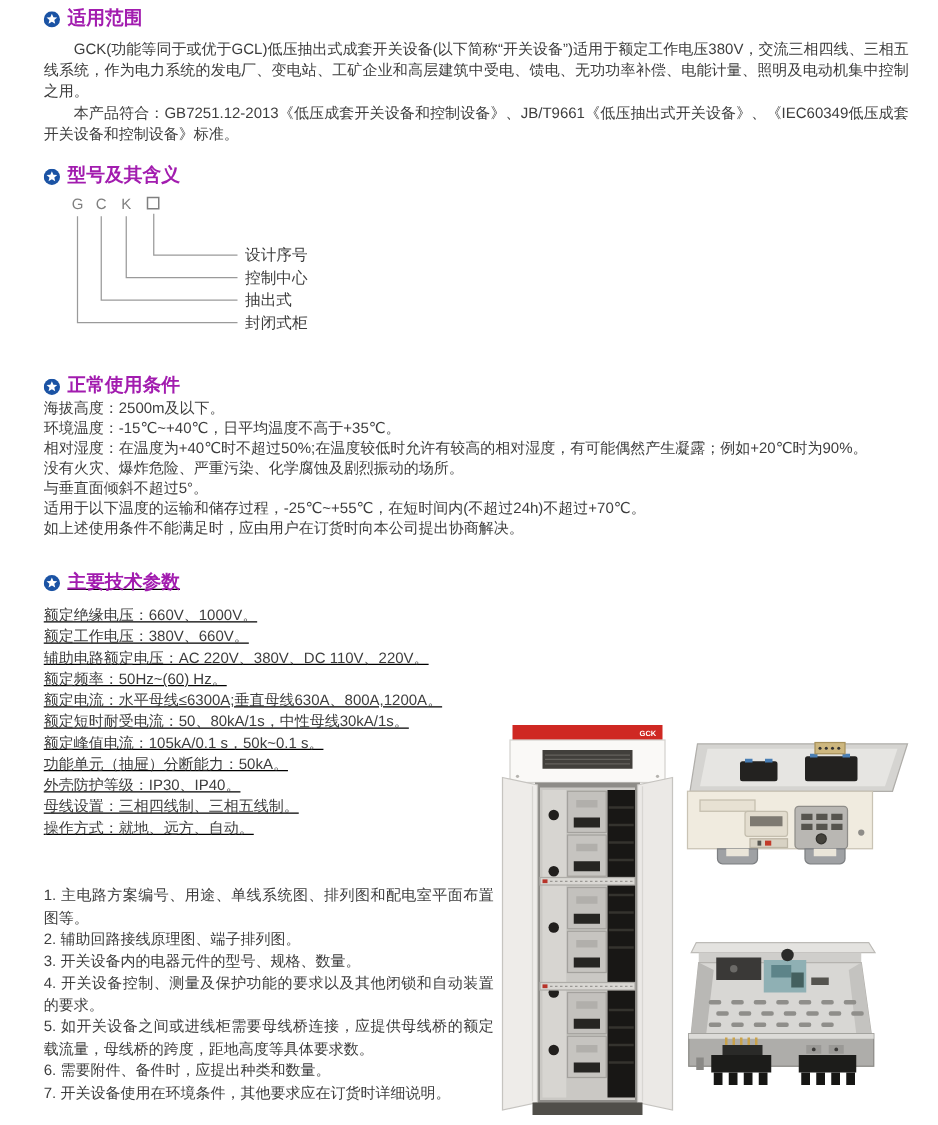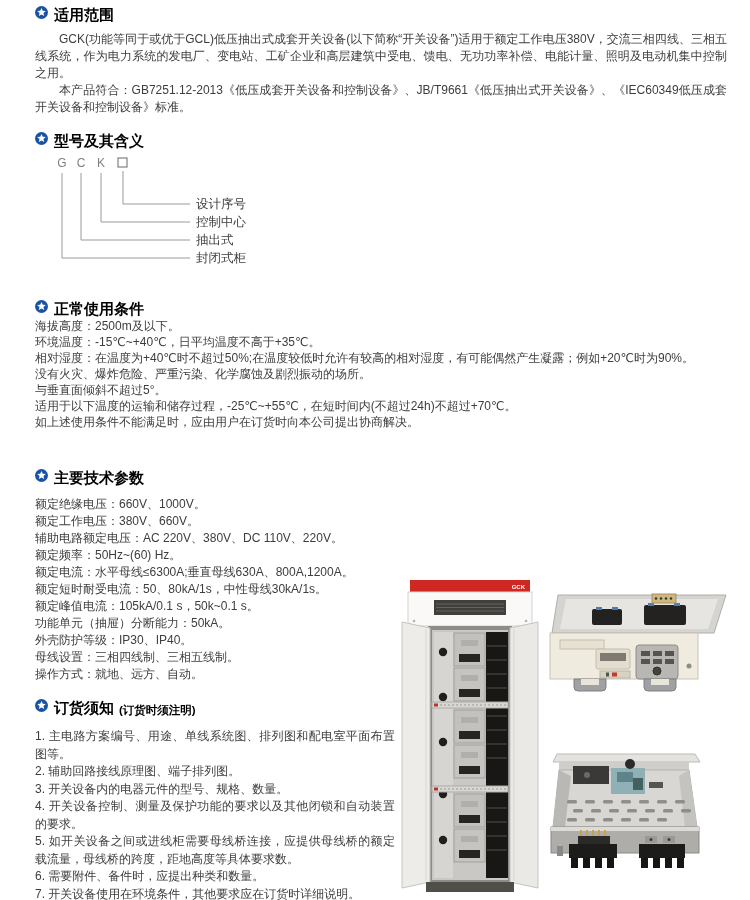--- a/index.html
+++ b/index.html
@@ -1,21 +1,21 @@
 <!DOCTYPE html>
 <html><head>
 <meta charset="utf-8">
 <style>
   html,body{margin:0;padding:0;background:#ffffff;}
   #page{
     position:relative;width:750px;height:900px;background:#ffffff;overflow:hidden;
     font-family:"Liberation Sans","DejaVu Sans",sans-serif;
   }
   .section{position:absolute;left:35px;}
-  .sec-head{display:flex;align-items:flex-start;color:#000000;font-weight:bold;font-size:15px;line-height:18px;}
+  .sec-head{display:flex;align-items:center;color:#a21caf;font-weight:bold;font-size:15px;line-height:18px;}
   .sec-head .bullet{width:13px;height:13px;margin-right:6px;flex:0 0 auto;}
   .sec-head .note{font-size:11.5px;font-weight:bold;margin-left:5px;padding-top:2px;}
   .body-copy{color:#3d3d3d;font-size:12px;}
   .scope-paras{margin-top:7px;width:692px;}
   .scope-paras p{margin:0;line-height:17px;text-indent:2em;text-align:justify;}
   .cond-list{margin-top:0;width:692px;}
   .cond-list div{line-height:16px;}
   .param-list{margin-top:9px;width:420px;}
   .param-list div{line-height:17px;}
   .order-list{margin-top:9px;width:360px;}
@@ -81,21 +81,21 @@
       <div>海拔高度：2500m及以下。</div>
       <div>环境温度：-15℃~+40℃，日平均温度不高于+35℃。</div>
       <div>相对湿度：在温度为+40℃时不超过50%;在温度较低时允许有较高的相对湿度，有可能偶然产生凝露；例如+20℃时为90%。</div>
       <div>没有火灾、爆炸危险、严重污染、化学腐蚀及剧烈振动的场所。</div>
       <div>与垂直面倾斜不超过5°。</div>
       <div>适用于以下温度的运输和储存过程，-25℃~+55℃，在短时间内(不超过24h)不超过+70℃。</div>
       <div>如上述使用条件不能满足时，应由用户在订货时向本公司提出协商解决。</div>
     </div>
   </div>
 
-  <div class="section" style="top:469px;">
+  <div class="section" style="top:457px;text-decoration:underline;">
     <div class="sec-head">
       <svg class="bullet" viewBox="0 0 20 20">
         <circle cx="10" cy="10" r="10" fill="#1b53a4"></circle>
         <path d="M10 3l1.9 4.3 4.7.4-3.6 3.1 1.1 4.6L10 13l-4.1 2.4 1.1-4.6-3.6-3.1 4.7-.4z" fill="#ffffff"></path>
       </svg>
       <span>主要技术参数</span>
     </div>
     <div class="param-list body-copy">
       <div>额定绝缘电压：660V、1000V。</div>
       <div>额定工作电压：380V、660V。</div>
@@ -105,28 +105,20 @@
       <div>额定短时耐受电流：50、80kA/1s，中性母线30kA/1s。</div>
       <div>额定峰值电流：105kA/0.1 s，50k~0.1 s。</div>
       <div>功能单元（抽屉）分断能力：50kA。</div>
       <div>外壳防护等级：IP30、IP40。</div>
       <div>母线设置：三相四线制、三相五线制。</div>
       <div>操作方式：就地、远方、自动。</div>
     </div>
   </div>
 
   <div class="section" style="top:699px;">
-    <div class="sec-head">
-      <svg class="bullet" viewBox="0 0 20 20">
-        <circle cx="10" cy="10" r="10" fill="#1b53a4"></circle>
-        <path d="M10 3l1.9 4.3 4.7.4-3.6 3.1 1.1 4.6L10 13l-4.1 2.4 1.1-4.6-3.6-3.1 4.7-.4z" fill="#ffffff"></path>
-      </svg>
-      <span>订货须知</span>
-      <span class="note">(订货时须注明)</span>
-    </div>
     <div class="order-list body-copy">
       <div>1. 主电路方案编号、用途、单线系统图、排列图和配电室平面布置图等。</div>
       <div>2. 辅助回路接线原理图、端子排列图。</div>
       <div>3. 开关设备内的电器元件的型号、规格、数量。</div>
       <div>4. 开关设备控制、测量及保护功能的要求以及其他闭锁和自动装置的要求。</div>
       <div>5. 如开关设备之间或进线柜需要母线桥连接，应提供母线桥的额定载流量，母线桥的跨度，距地高度等具体要求数。</div>
       <div>6. 需要附件、备件时，应提出种类和数量。</div>
       <div>7. 开关设备使用在环境条件，其他要求应在订货时详细说明。</div>
     </div>
   </div>

